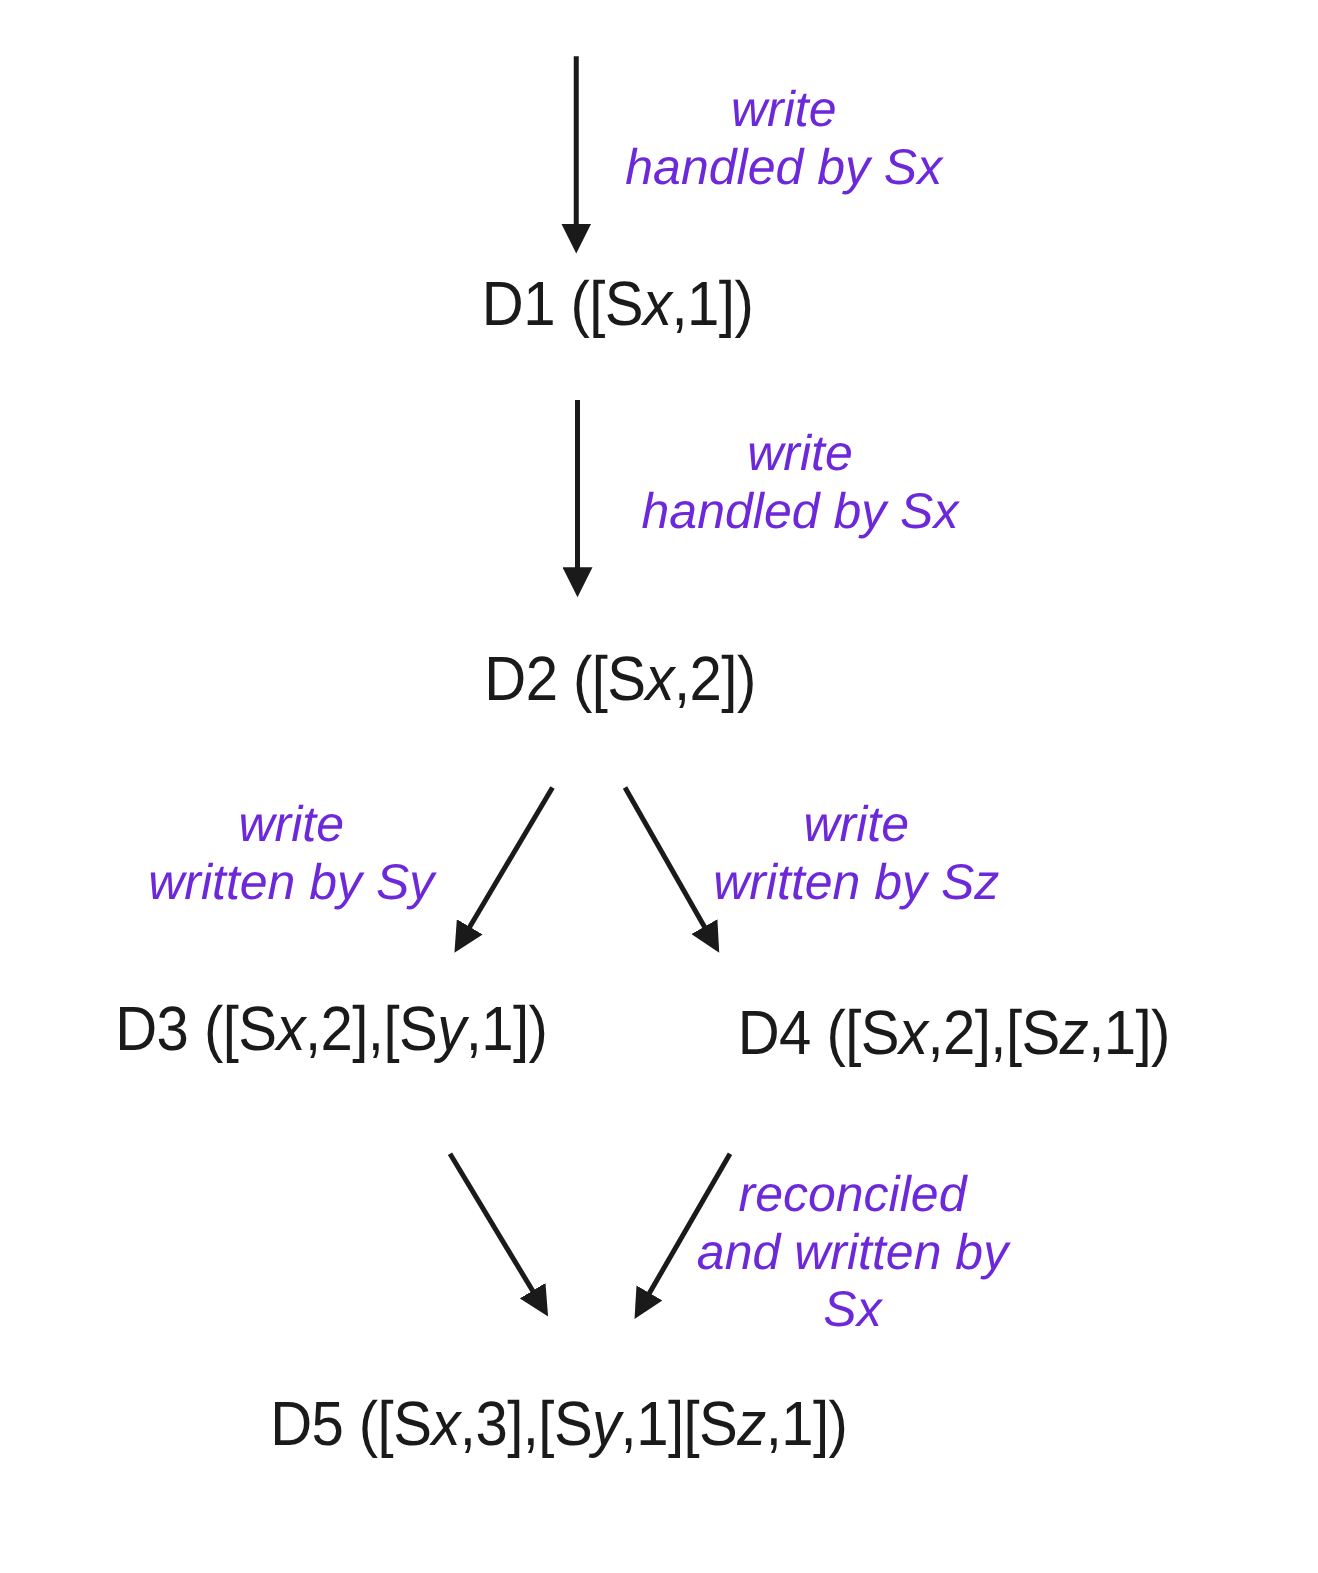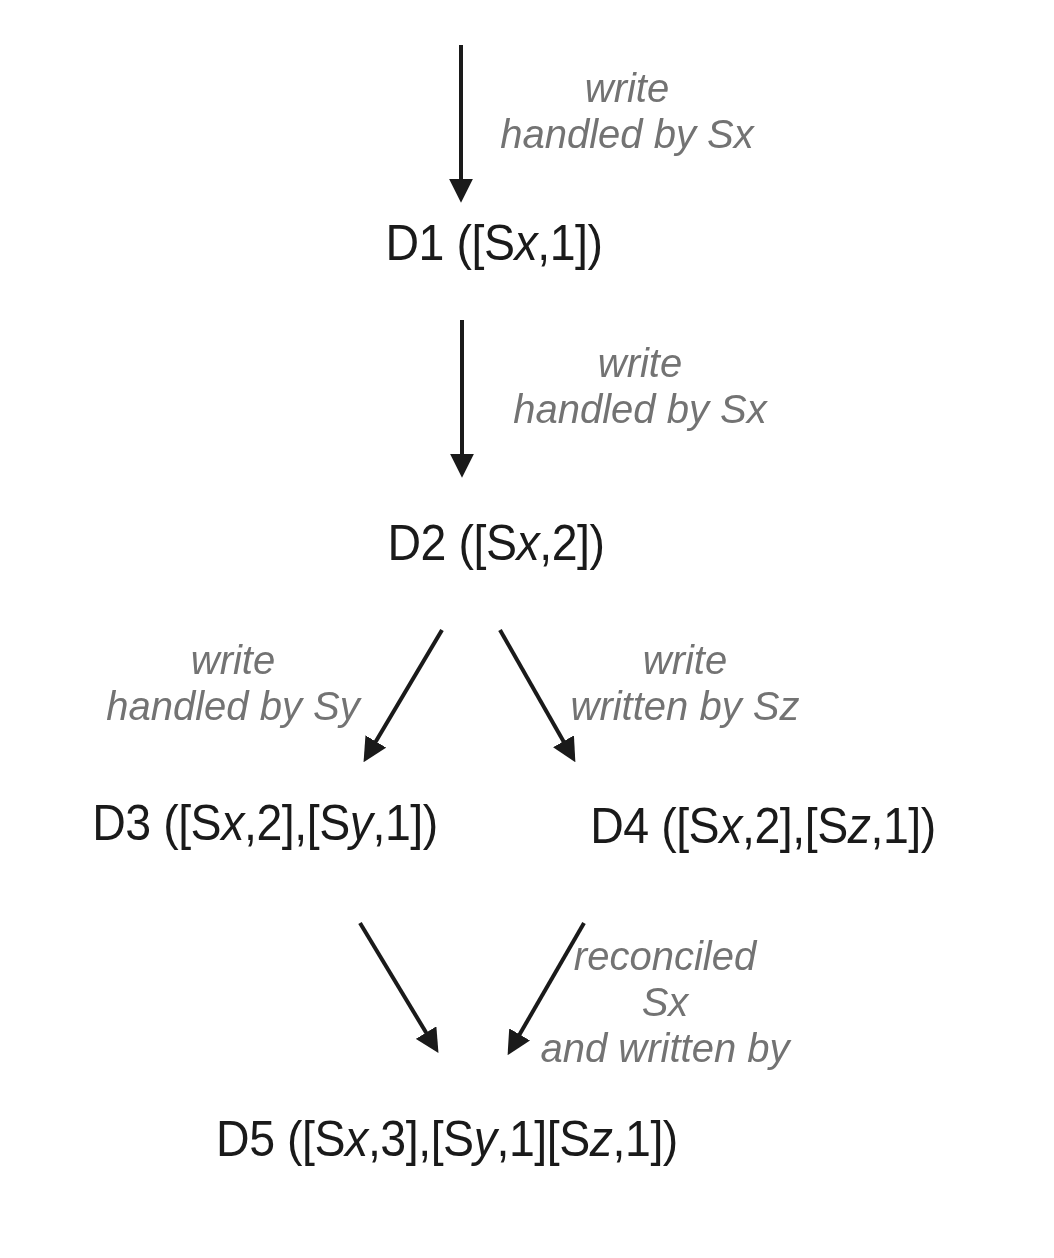--- a/index.html
+++ b/index.html
@@ -38,21 +38,21 @@
     font-style: italic;
   }
   .elabel {
     position: absolute;
     white-space: nowrap;
     font-size: 40px;
     line-height: 46px;
     font-style: italic;
     text-align: center;
     transform: translateX(-50%);
-    color: #737373;
+    color: #6d28d9;
   }
 </style>
 </head>
 <body>
 
 <div id="diagram">
 
   <svg id="arrows" viewBox="0 0 1054 1258" xmlns="http://www.w3.org/2000/svg">
     <defs>
       <marker id="ah" viewBox="0 0 10 10" refX="8" refY="5" markerWidth="6" markerHeight="6" markerUnits="strokeWidth" orient="auto">
@@ -72,32 +72,32 @@
     <div>handled by Sx</div>
   </div>
 
   <div class="elabel" style="left:640px; top:340px;">
     <div>write</div>
     <div>handled by Sx</div>
   </div>
 
   <div class="elabel" style="left:233px; top:637px;">
     <div>write</div>
-    <div>handled by Sy</div>
+    <div>written by Sy</div>
   </div>
 
   <div class="elabel" style="left:685px; top:637px;">
     <div>write</div>
     <div>written by Sz</div>
   </div>
 
-  <div class="elabel" style="left:665px; top:933px;">
+  <div class="elabel" style="left:682px; top:933px;">
     <div>reconciled</div>
+    <div>and written by</div>
     <div>Sx</div>
-    <div>and written by</div>
   </div>
 
   <div class="node" style="left:494px; top:218px;"><span class="seg">D1 ([S</span><span class="seg it">x</span><span class="seg">,1])</span></div>
 
   <div class="node" style="left:496px; top:518px;"><span class="seg">D2 ([S</span><span class="seg it">x</span><span class="seg">,2])</span></div>
 
   <div class="node" style="left:265px; top:798px;"><span class="seg">D3 ([S</span><span class="seg it">x</span><span class="seg">,2],[S</span><span class="seg it">y</span><span class="seg">,1])</span></div>
 
   <div class="node" style="left:763px; top:801px;"><span class="seg">D4 ([S</span><span class="seg it">x</span><span class="seg">,2],[S</span><span class="seg it">z</span><span class="seg">,1])</span></div>
 

